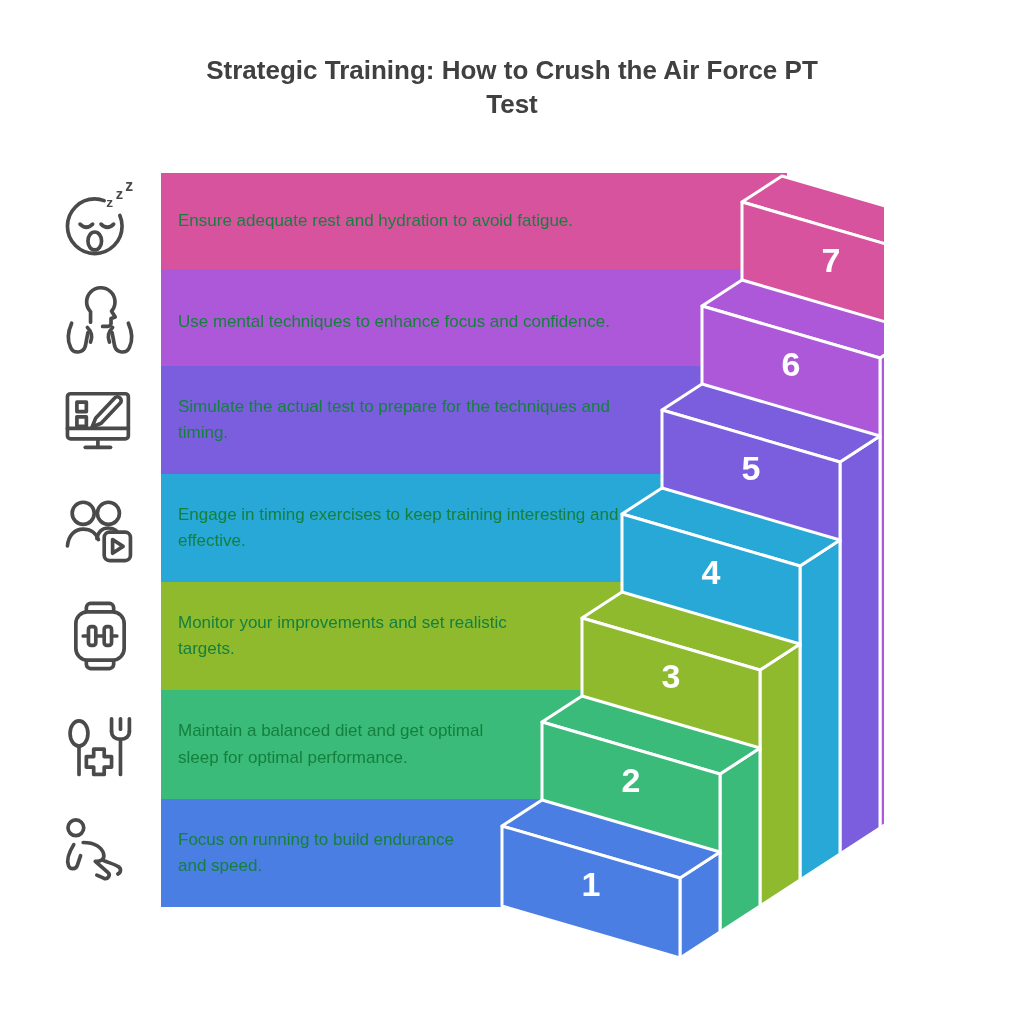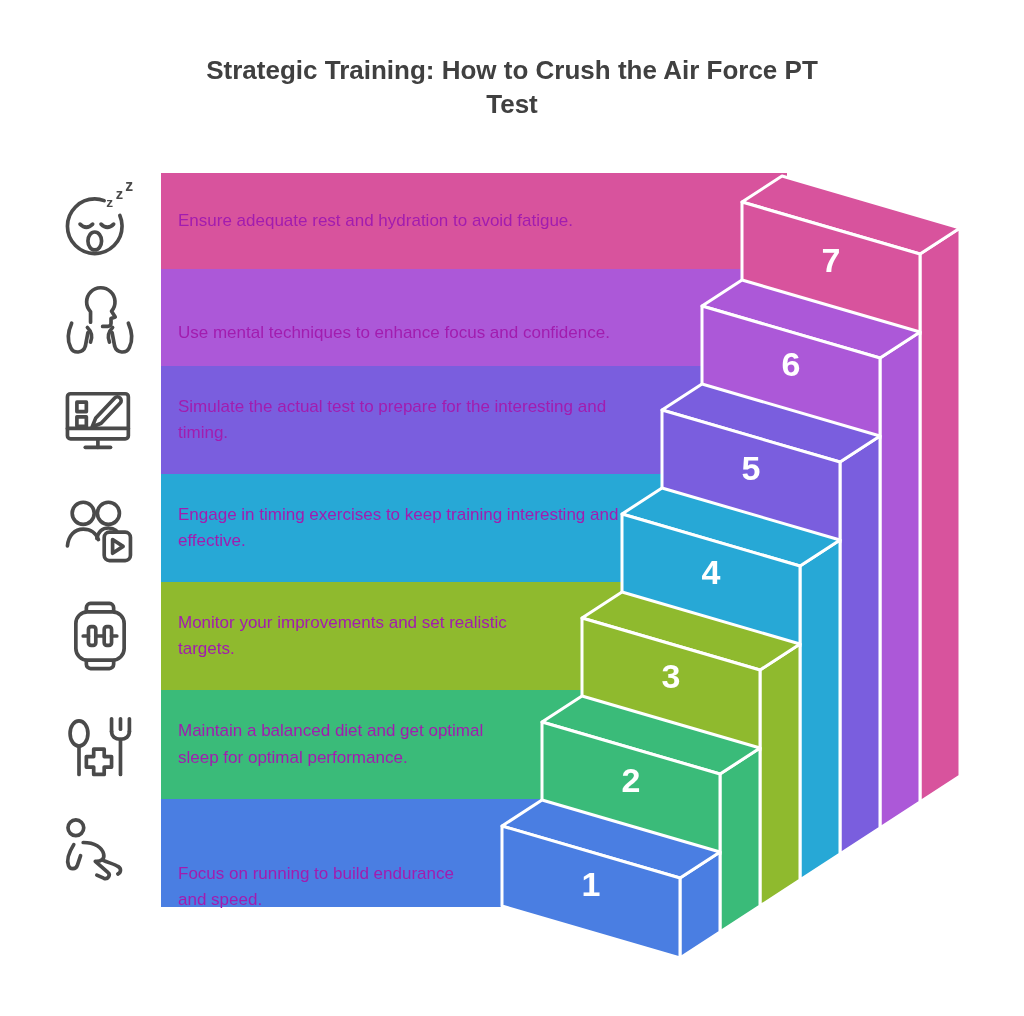--- a/index.html
+++ b/index.html
@@ -1,23 +1,23 @@
 <!DOCTYPE html>
 <html><head>
 <meta charset="utf-8">
 <style>
   html,body{margin:0;padding:0;background:#ffffff;}
-  #canvas{position:relative;width:1024px;height:1016px;overflow:hidden;background:#ffffff;
+  #canvas{position:relative;width:884px;height:1016px;overflow:hidden;background:#ffffff;
           font-family:"Liberation Sans","DejaVu Sans",sans-serif;}
   #title{position:absolute;top:54px;left:0;width:1024px;text-align:center;
          font-size:26px;line-height:1.3;font-weight:bold;color:#404040;}
   #title .inner{display:inline-block;max-width:620px;}
   .band{position:absolute;left:161px;}
   .step-label{position:absolute;left:178px;display:flex;align-items:center;
-              color:#a21caf;font-size:17px;line-height:1.55;}
+              color:#15803d;font-size:17px;line-height:1.55;}
   .icon-box{position:absolute;left:58px;width:84px;height:84px;display:flex;
             align-items:center;justify-content:center;}
   .icon-box svg{width:84px;height:84px;}
   .icon-stroke{fill:none;stroke:#4a4a4a;stroke-width:3.5;stroke-linecap:round;stroke-linejoin:round;}
   .icon-fill-occlude{fill:#ffffff;stroke:#4a4a4a;stroke-width:3.5;stroke-linecap:round;stroke-linejoin:round;}
   .icon-z{fill:#4a4a4a;font-weight:bold;font-family:"Liberation Sans",sans-serif;}
   #stairs{position:absolute;left:0;top:0;pointer-events:none;}
   .face{stroke:#ffffff;stroke-width:3;stroke-linejoin:round;}
   .step-number{fill:#ffffff;font-size:34px;font-weight:bold;text-anchor:middle;
                font-family:"Liberation Sans","DejaVu Sans",sans-serif;}
@@ -50,36 +50,36 @@
         <div class="band" style="top: 269px; height: 97px; width: 598px; background: rgb(172, 88, 216);"></div>
         <div class="icon-box" style="top: 275.5px;">
           <svg viewBox="0 0 80 80">
             <path class="icon-stroke" d="M 31 44 v -10 a 13.5 13.5 0 1 1 20 -0.5 l 3.5 5.5 -4 1.5 v 4.5 a 3 3 0 0 1 -3 3 h -5"></path>
             <path class="icon-stroke" d="M 13 45 c -4 9 -4 17 -1 23 a 7.5 7.5 0 0 0 14 -1 l 2.5 -13"></path>
             <path class="icon-stroke" d="M 28 49 c 4 4 5 9 3 14"></path>
             <path class="icon-stroke" d="M 67 45 c 4 9 4 17 1 23 a 7.5 7.5 0 0 1 -14 -1 l -2.5 -13"></path>
             <path class="icon-stroke" d="M 52 49 c -4 4 -5 9 -3 14"></path>
           </svg>
         </div>
-        <div class="step-label" style="top: 285px; height: 97px; width: 555px; text-align: right;">Use mental techniques to enhance focus and confidence.</div>
+        <div class="step-label" style="top: 274px; height: 97px; width: 555px; text-align: right;">Use mental techniques to enhance focus and confidence.</div>
       </div>
       <div>
         <div class="band" style="top: 366px; height: 108px; width: 569px; background: rgb(122, 94, 222);"></div>
         <div class="icon-box" style="top: 378px;">
           <svg viewBox="0 0 80 80">
             <rect class="icon-stroke" x="9" y="15" width="58" height="43" rx="3"></rect>
             <path class="icon-stroke" d="M 9 48 h 58"></path>
             <path class="icon-stroke" d="M 38 58 v 8"></path>
             <path class="icon-stroke" d="M 26 66 h 24"></path>
             <rect class="icon-stroke" x="18" y="23" width="9" height="9"></rect>
             <rect class="icon-stroke" x="18" y="37" width="9" height="9"></rect>
             <path class="icon-fill-occlude" d="M 36 38 l 18 -19 a 3.6 3.6 0 0 1 5.1 5.1 l -18 19 -8.6 3.5 z"></path>
           </svg>
         </div>
-        <div class="step-label" style="top: 366px; height: 108px; width: 470px;">Simulate the actual test to prepare for the interesting and timing.</div>
+        <div class="step-label" style="top: 366px; height: 108px; width: 470px;">Simulate the actual test to prepare for the techniques and timing.</div>
       </div>
       <div>
         <div class="band" style="top: 474px; height: 108px; width: 523px; background: rgb(39, 168, 214);"></div>
         <div class="icon-box" style="top: 486px;">
           <svg viewBox="0 0 80 80">
             <circle class="icon-stroke" cx="48" cy="26" r="10.5"></circle>
             <path class="icon-stroke" d="M 37 50 c 1.5 -7 5.5 -10 11 -10 c 5.5 0 9.5 3 11 9"></path>
             <circle class="icon-fill-occlude" cx="24" cy="26" r="10.5"></circle>
             <path class="icon-stroke" d="M 9 57 c 1 -10 7 -16 15 -16 c 7 0 12.5 4 14.5 10"></path>
             <rect class="icon-fill-occlude" x="44" y="44" width="25" height="27" rx="5"></rect>
@@ -123,21 +123,21 @@
       <div>
         <div class="band" style="top: 799px; height: 108px; width: 383px; background: rgb(74, 126, 226);"></div>
         <div class="icon-box" style="top: 811px;">
           <svg viewBox="0 0 80 80">
             <circle class="icon-stroke" cx="17" cy="16" r="7.5"></circle>
             <path class="icon-stroke" d="M 15 32 c -5 8 -7 15 -5 20 c 1.5 4 7 4 8.5 -0.5 l 3 -9"></path>
             <path class="icon-stroke" d="M 24 30 c 11 0 18 4.5 19.5 11 c 1 4.5 -2.5 7.5 -8 7 l 12 10.5 c 3 2.5 0 7 -4 5.5 l -6.5 -3"></path>
             <path class="icon-stroke" d="M 43 47 c 6 2.5 11.5 4 14.5 6 c 3 2 2.5 5.5 -0.5 7"></path>
           </svg>
         </div>
-        <div class="step-label" style="top: 833px; height: 108px; width: 285px;">Focus on running to build endurance and speed.</div>
+        <div class="step-label" style="top: 799px; height: 108px; width: 285px;">Focus on running to build endurance and speed.</div>
       </div>
     </div>
 
   <svg id="stairs" width="1024" height="1016" viewBox="0 0 1024 1016">
       <polygon points="920,254 960,228 960,776 920,802" fill="#d8539d" class="face"></polygon>
       <polygon points="742,202 782,176 960,228 920,254" fill="#d8539d" class="face"></polygon>
       <polygon points="742,202 920,254 920,334 742,282" fill="#d8539d" class="face"></polygon>
       <text x="831" y="272" class="step-number">7</text>
       <polygon points="880,358 920,332 920,802 880,828" fill="#ac58d8" class="face"></polygon>
       <polygon points="702,306 742,280 920,332 880,358" fill="#ac58d8" class="face"></polygon>

